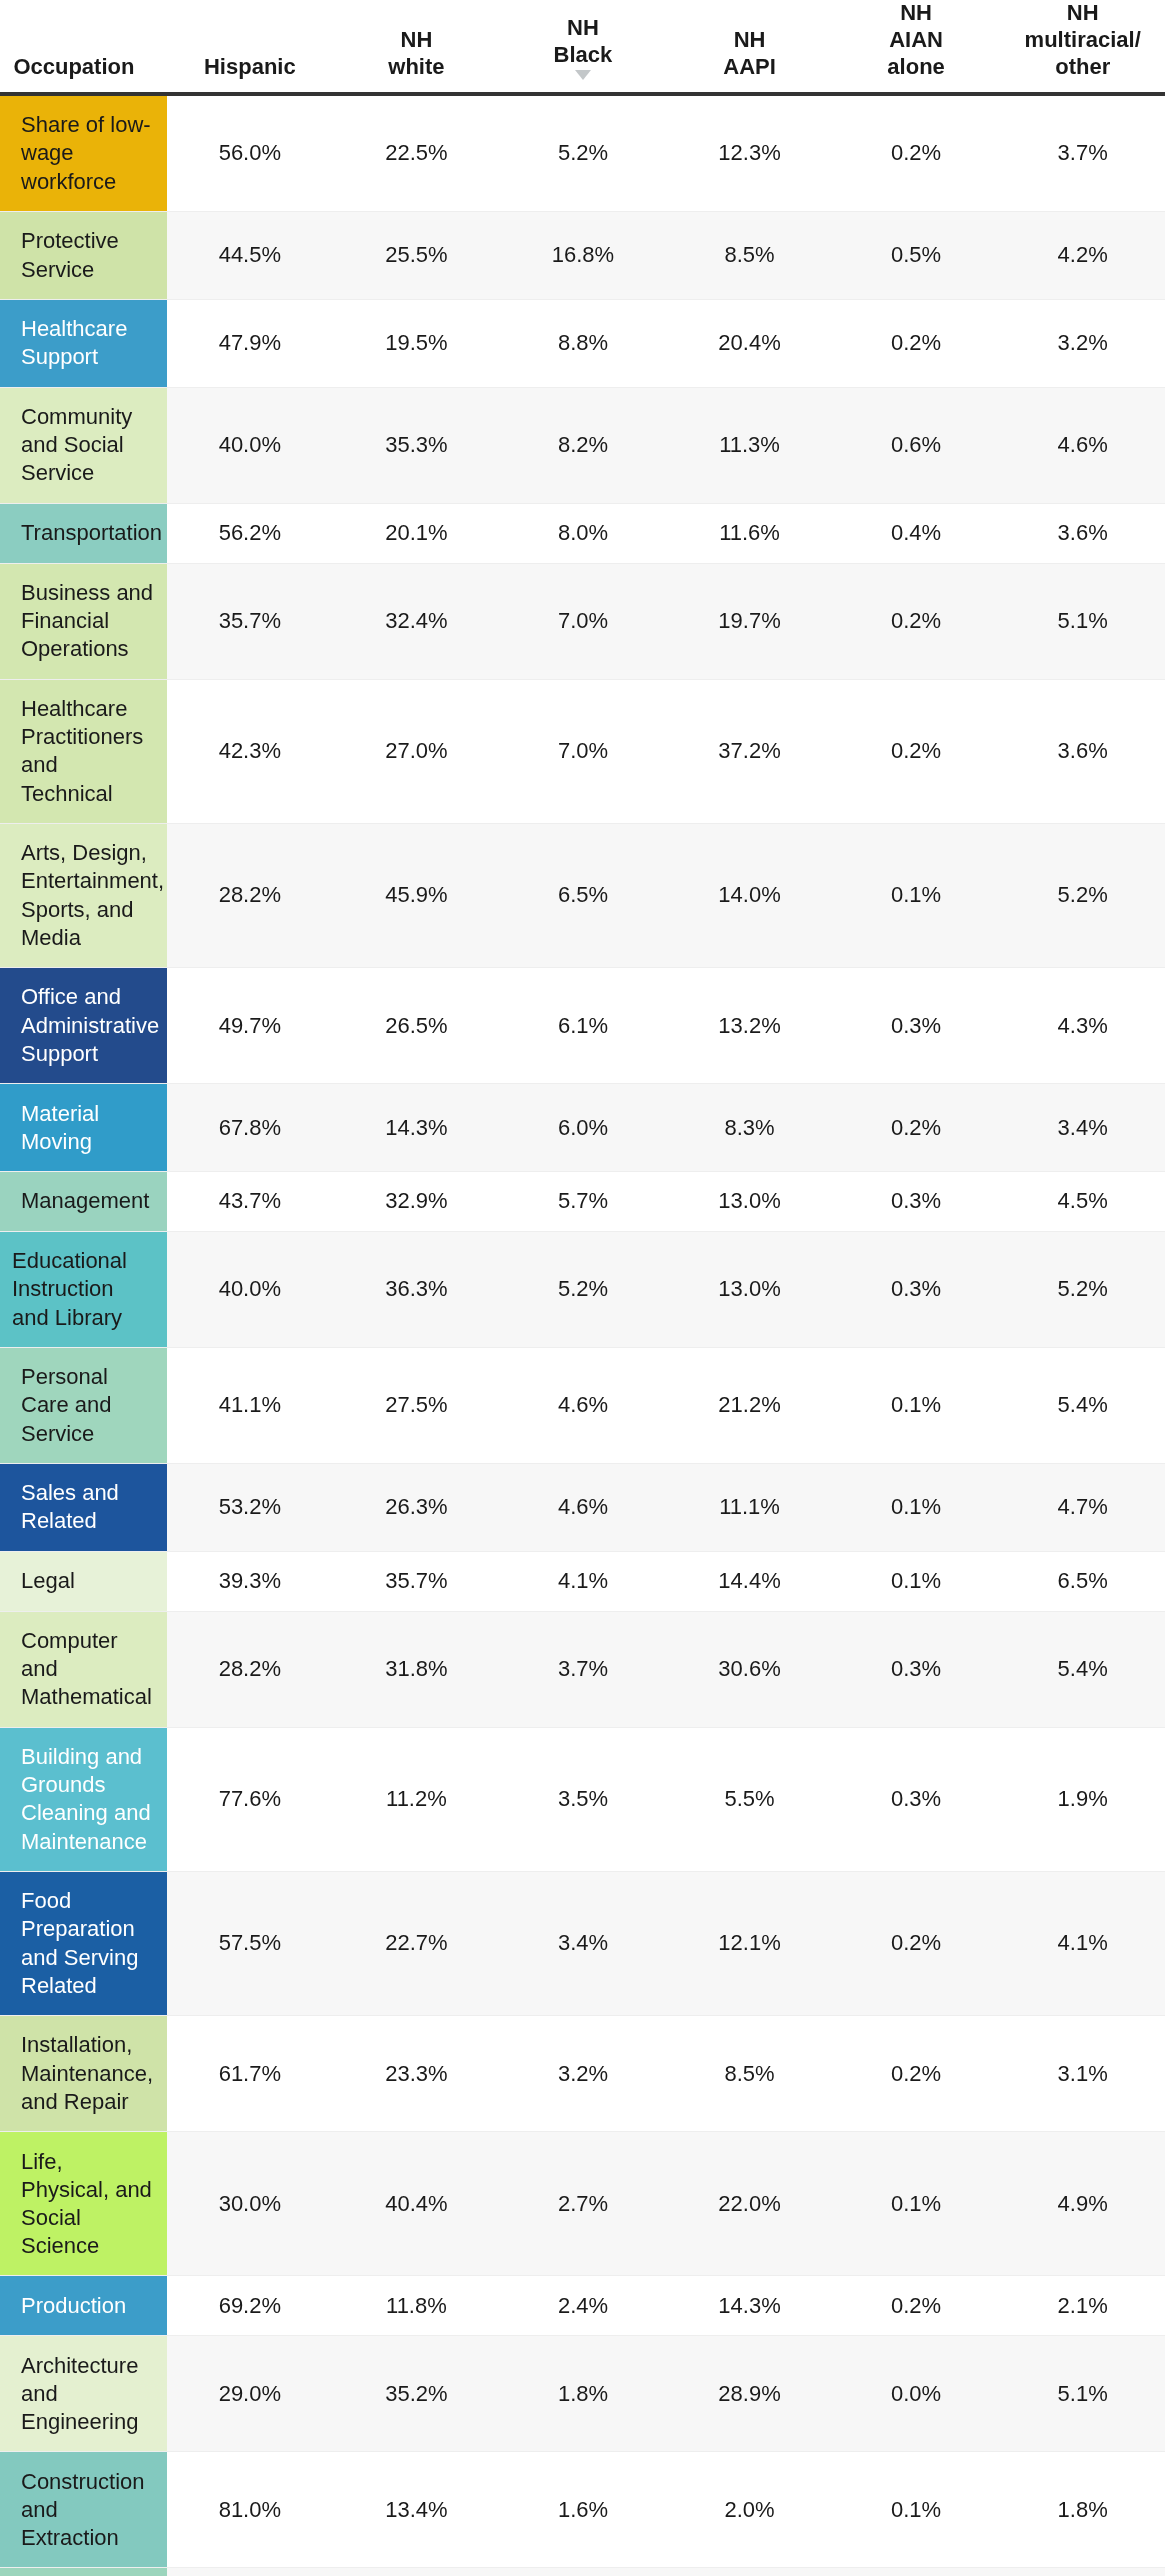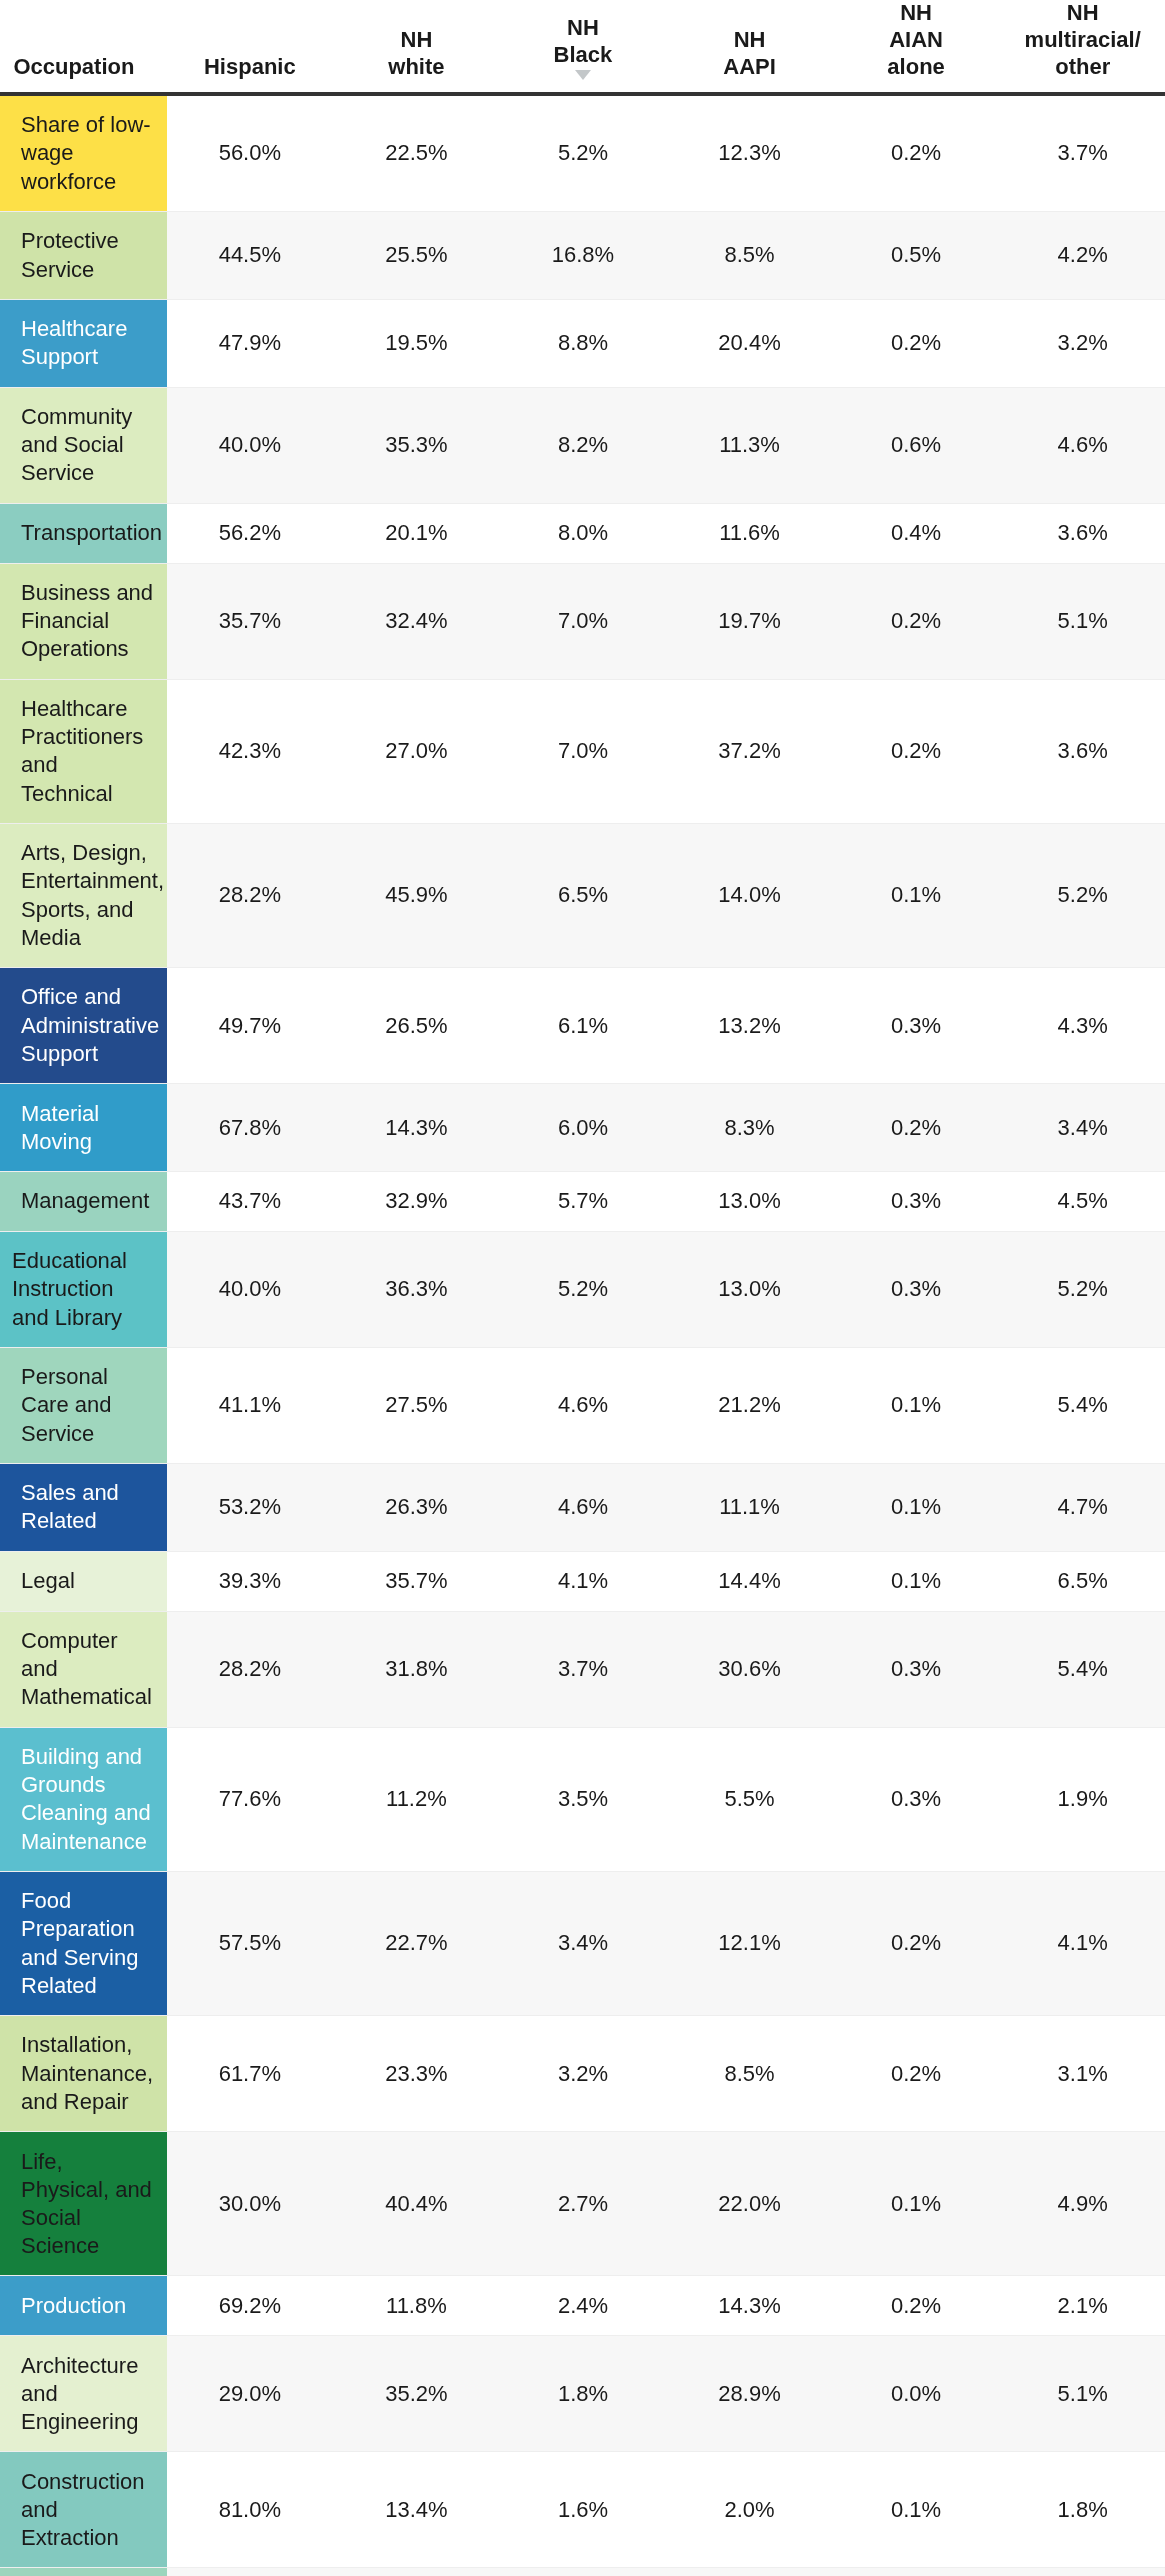--- a/index.html
+++ b/index.html
@@ -106,21 +106,21 @@
           </th>
           <th class="col-num">
             <span class="hdr-line">NH</span>
             <span class="hdr-line">multiracial/</span>
             <span class="hdr-line">other</span>
           </th>
         </tr>
     </thead>
     <tbody id="table-body">
         <tr class="totals plain">
-          <td class="occ-cell" style="background: #fde047; color: rgb(26, 26, 26); margin-left: 7px;">Share of low-wage workforce</td>
+          <td class="occ-cell" style="background: #eab308; color: rgb(26, 26, 26); margin-left: 7px;">Share of low-wage workforce</td>
           <td class="num-cell">56.0%</td>
           <td class="num-cell">22.5%</td>
           <td class="num-cell">5.2%</td>
           <td class="num-cell">12.3%</td>
           <td class="num-cell">0.2%</td>
           <td class="num-cell">3.7%</td>
         </tr>
         <tr class="stripe">
           <td class="occ-cell" style="background: rgb(207, 227, 168); color: rgb(26, 26, 26);">Protective Service</td>
           <td class="num-cell">44.5%</td>
@@ -277,21 +277,21 @@
         <tr class="plain">
           <td class="occ-cell" style="background: rgb(207, 227, 168); color: rgb(26, 26, 26);">Installation, Maintenance, and Repair</td>
           <td class="num-cell">61.7%</td>
           <td class="num-cell">23.3%</td>
           <td class="num-cell">3.2%</td>
           <td class="num-cell">8.5%</td>
           <td class="num-cell">0.2%</td>
           <td class="num-cell">3.1%</td>
         </tr>
         <tr class="stripe">
-          <td class="occ-cell" style="background: #15803d; color: rgb(26, 26, 26);">Life, Physical, and Social Science</td>
+          <td class="occ-cell" style="background: #bef264; color: rgb(26, 26, 26);">Life, Physical, and Social Science</td>
           <td class="num-cell">30.0%</td>
           <td class="num-cell">40.4%</td>
           <td class="num-cell">2.7%</td>
           <td class="num-cell">22.0%</td>
           <td class="num-cell">0.1%</td>
           <td class="num-cell">4.9%</td>
         </tr>
         <tr class="plain">
           <td class="occ-cell" style="background: rgb(60, 157, 201); color: rgb(255, 255, 255);">Production</td>
           <td class="num-cell">69.2%</td>

